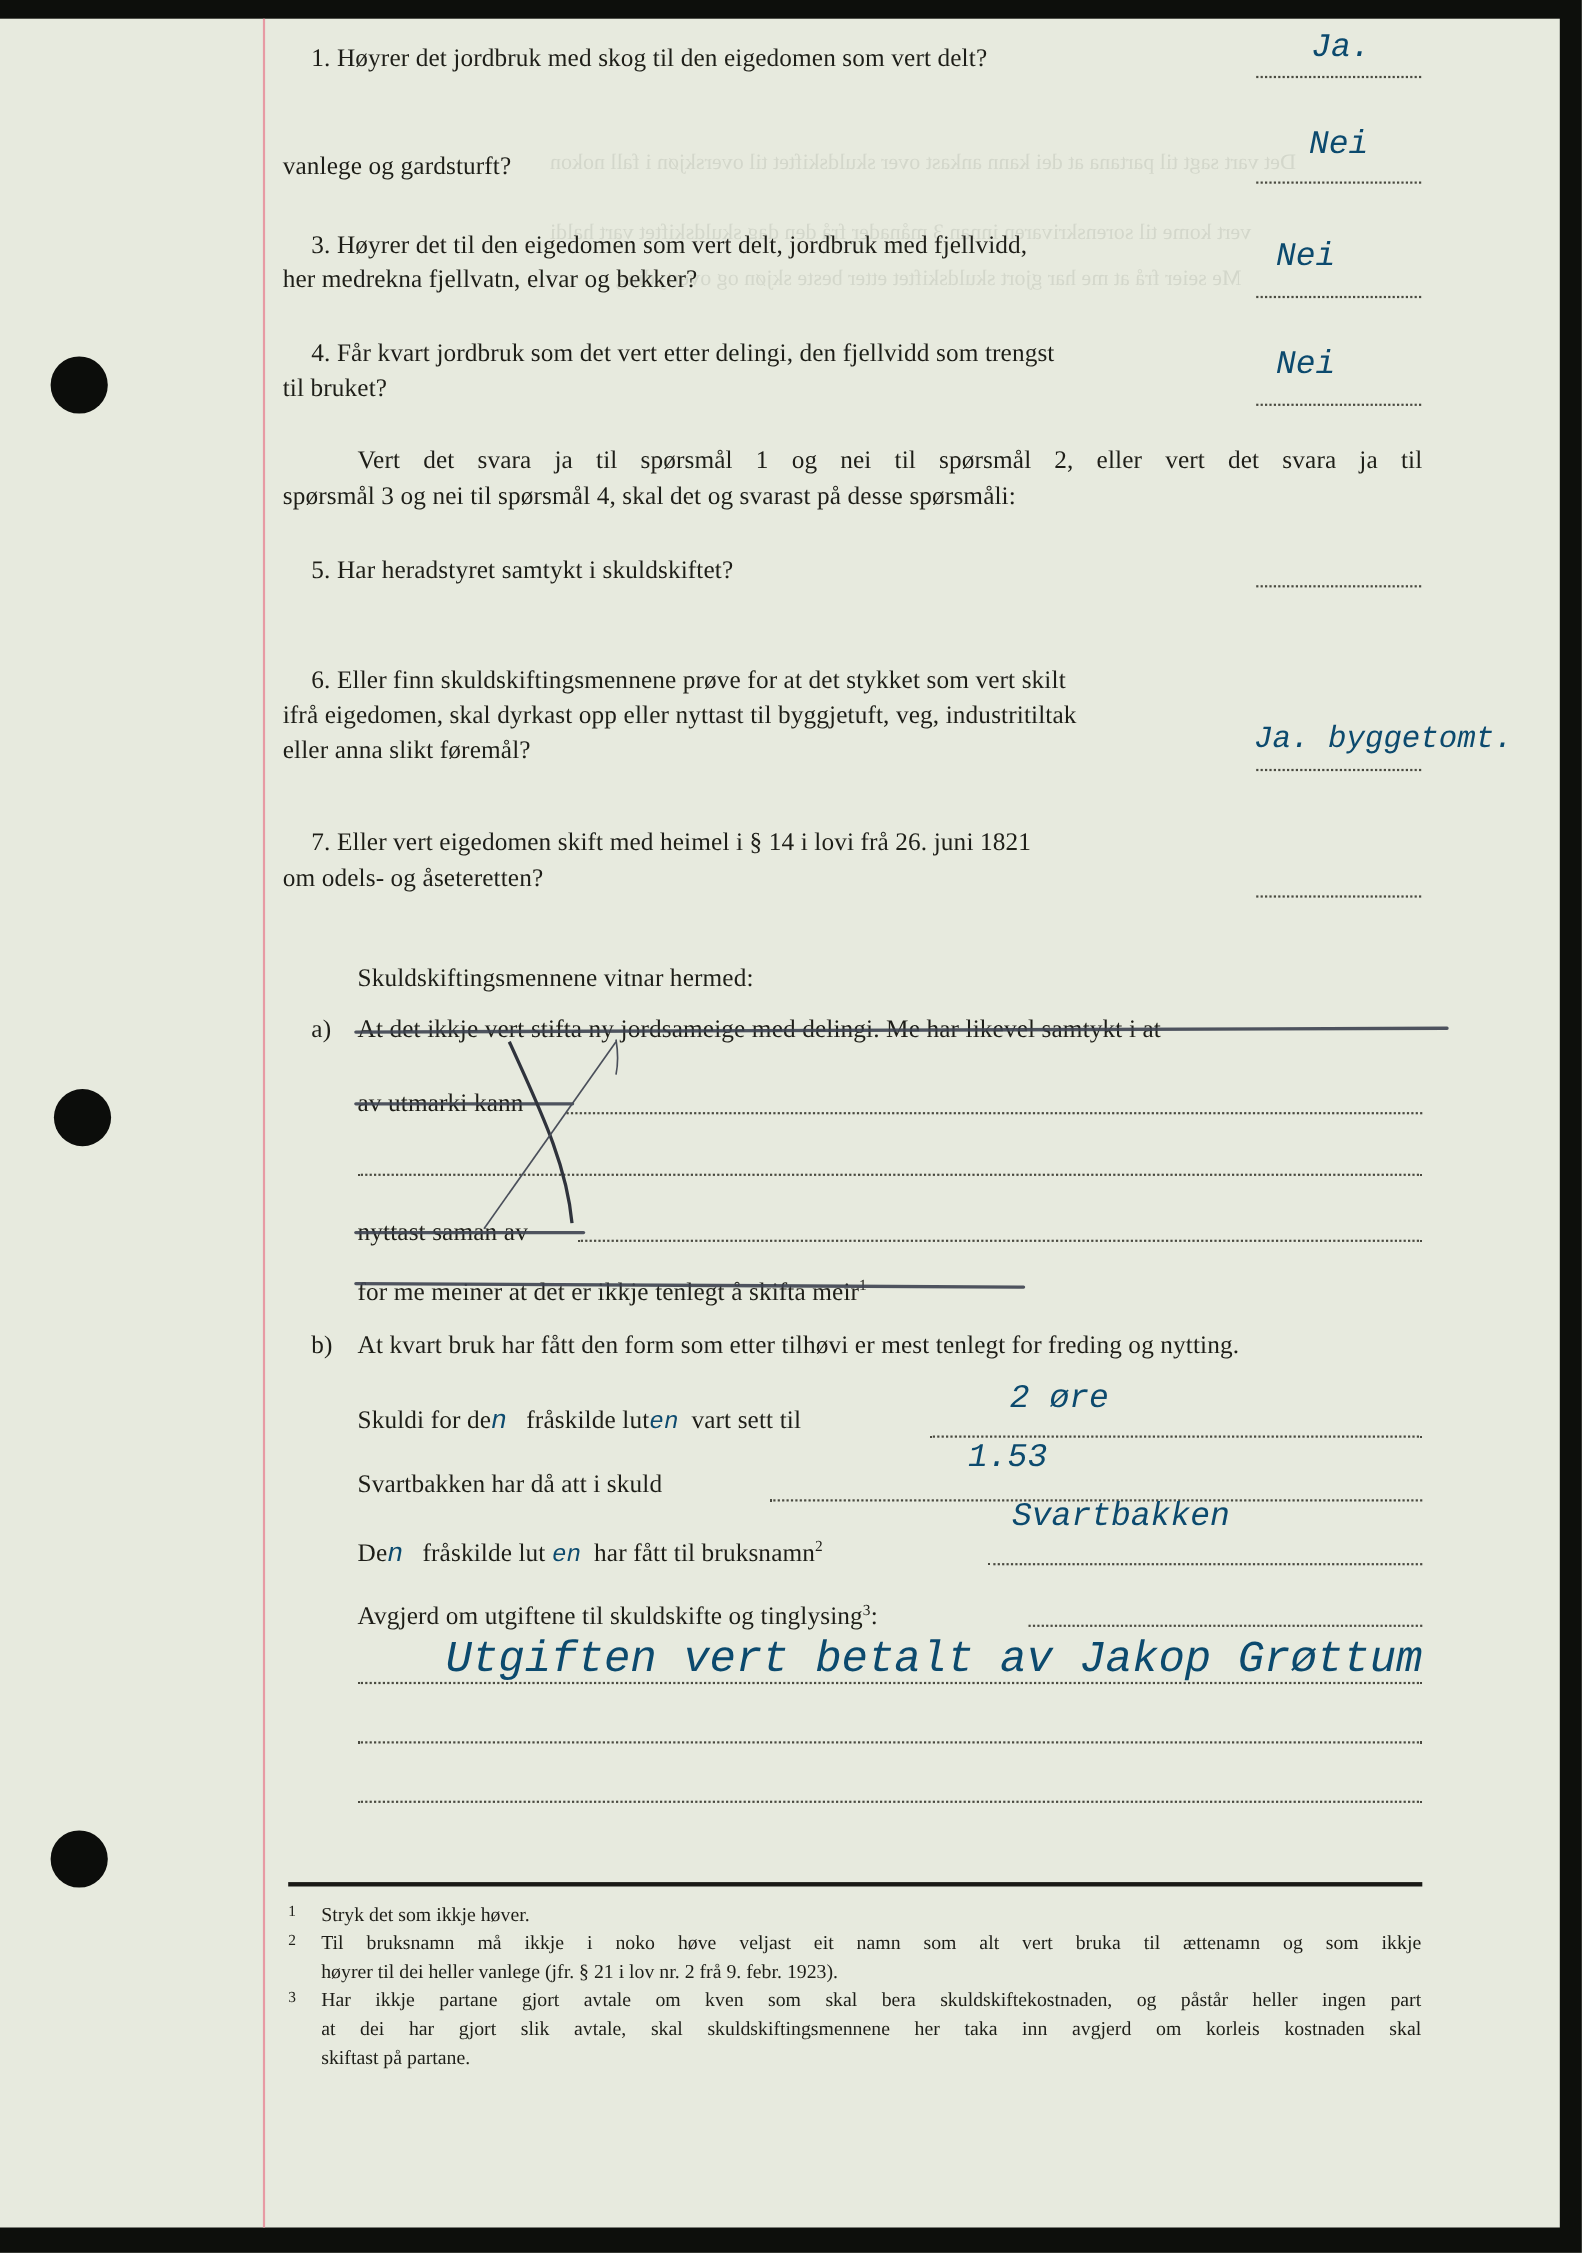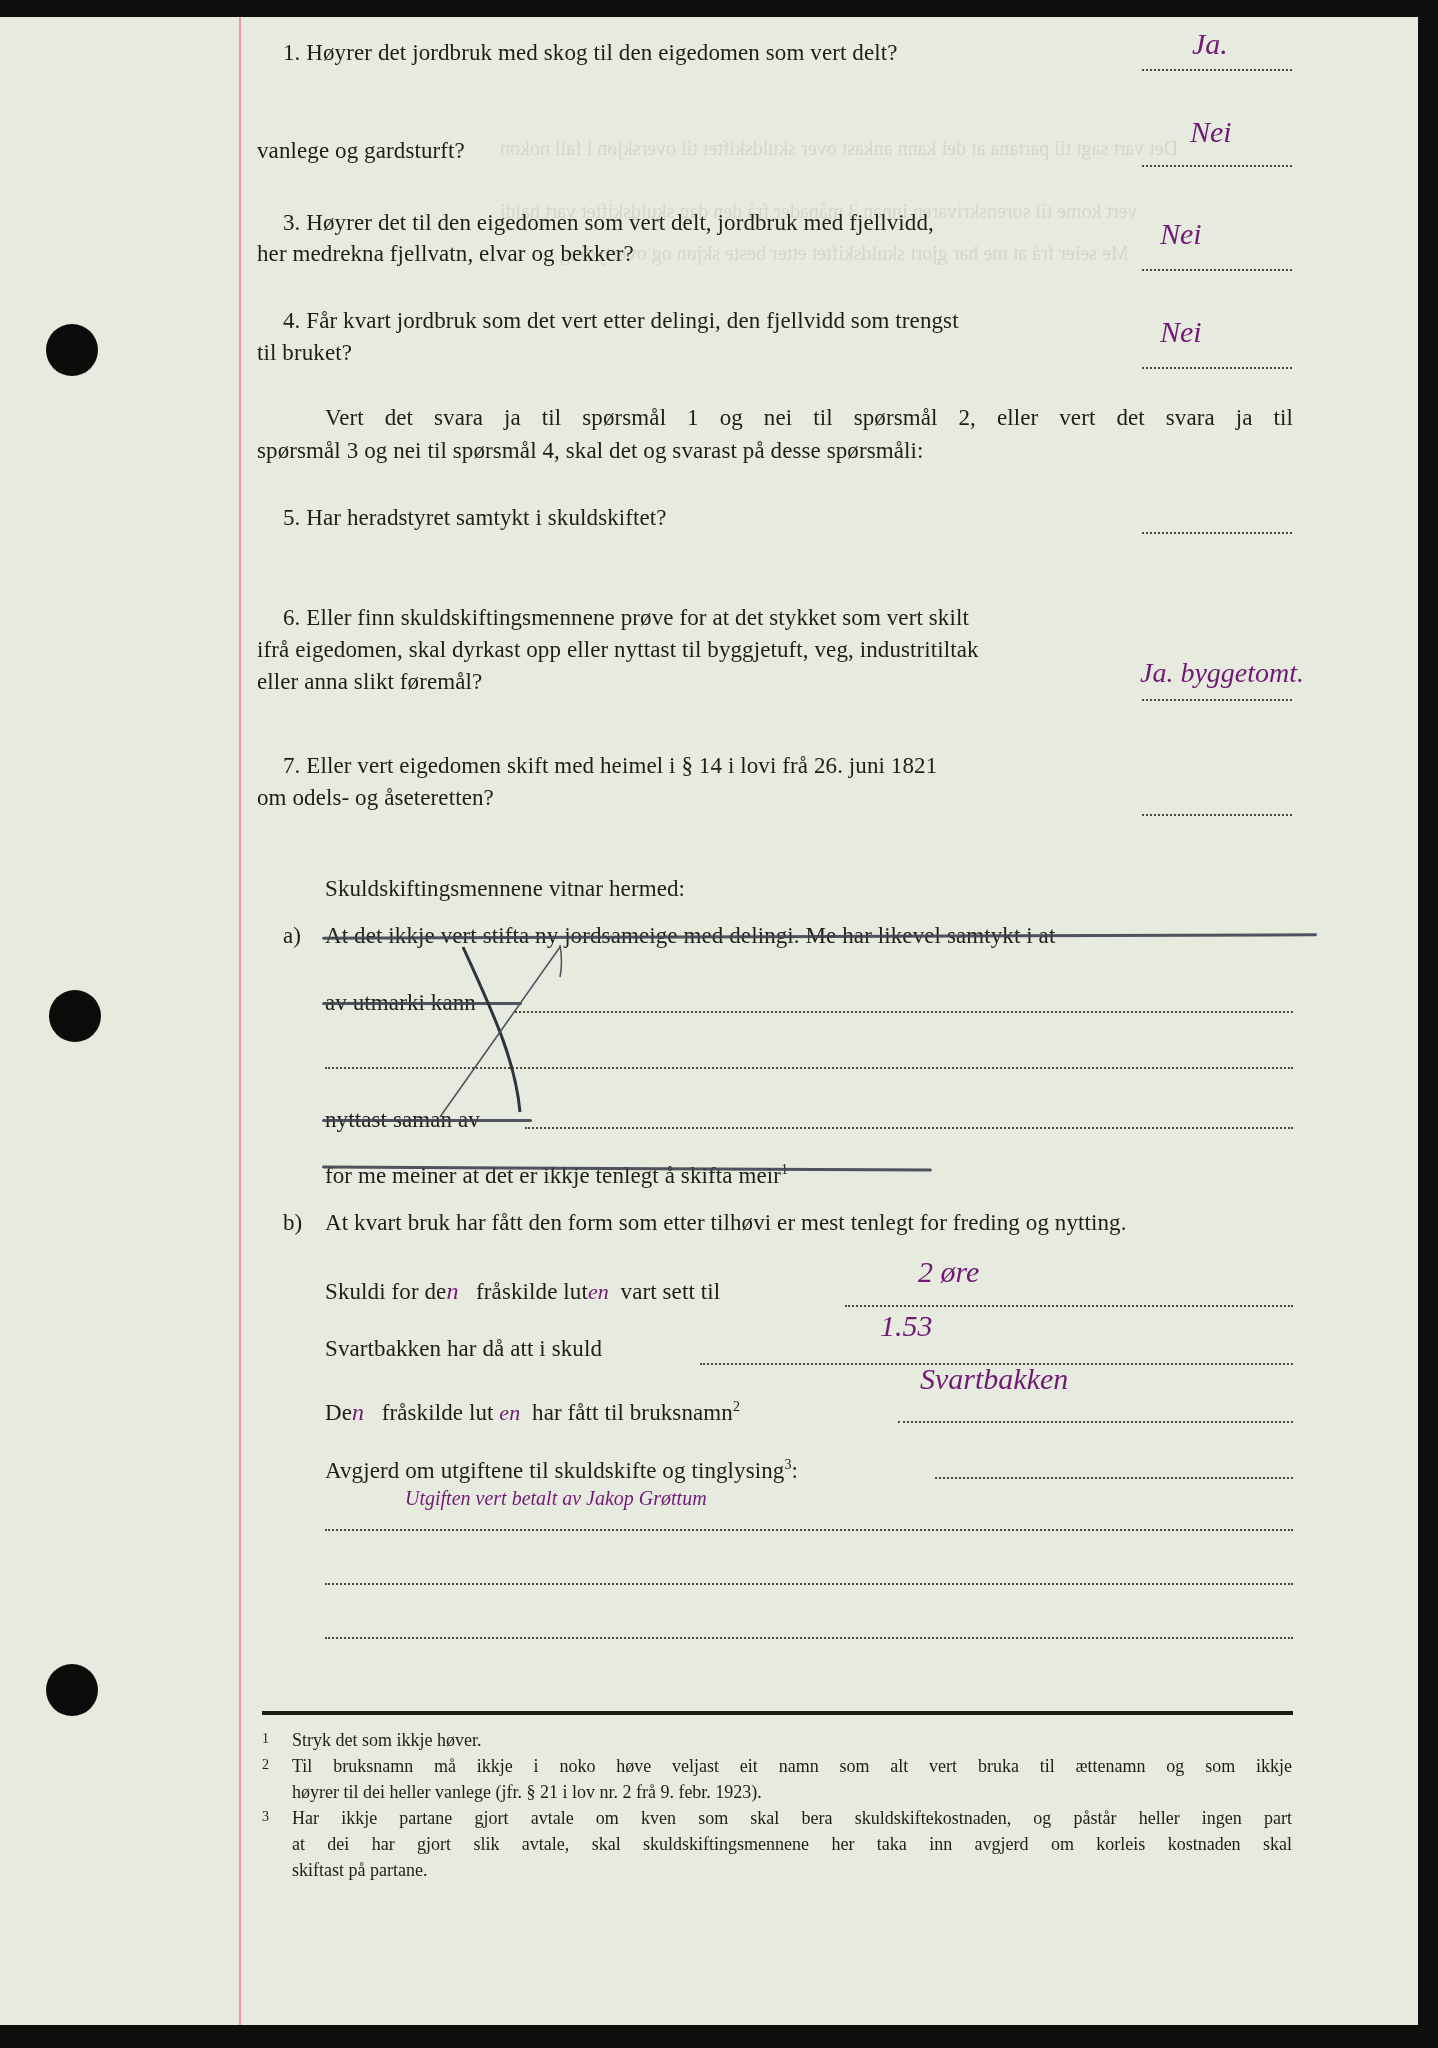--- a/index.html
+++ b/index.html
@@ -3,21 +3,21 @@
 <meta charset="utf-8">
 <style>
   html,body{margin:0;padding:0;}
   body{width:1438px;height:2048px;background:#0d0f0c;position:relative;overflow:hidden;font-family:"Liberation Serif","DejaVu Serif",serif;color:#1e1e18;}
   .paper{position:absolute;left:0;top:17px;width:1418px;height:2008px;background:#e7eade;}
   .margin-line{position:absolute;left:239px;top:0;width:2px;height:100%;background:#e79aa3;}
   .hole{position:absolute;width:52px;height:52px;border-radius:50%;background:#0c0d0b;}
   .t{position:absolute;font-size:23px;line-height:32px;white-space:nowrap;letter-spacing:0.1px;}
   .just{white-space:normal;text-align:justify;text-align-last:justify;}
   .dots{position:absolute;height:0;border-bottom:2px dotted #4a4a40;}
-  .hand{position:absolute;font-family:Liberation Serif, serif;font-style:italic;color:#701a75;font-size:30px;white-space:nowrap;}
+  .hand{position:absolute;font-family:Liberation Mono, monospace;font-style:italic;color:#0c4a6e;font-size:30px;white-space:nowrap;}
   .strike{position:absolute;height:3px;background:#3d4250;border-radius:2px;opacity:0.9;}
   .rule{position:absolute;height:4px;background:#1a1a16;}
   .fn{position:absolute;font-size:18px;line-height:26px;}
   .fnnum{position:absolute;font-size:14px;}
   sup{font-size:14px;}
   .ghost{position:absolute;font-size:20px;color:#c4c8bc;transform:scaleX(-1);white-space:nowrap;opacity:0.55;}
 </style>
 </head>
 <body>
 
@@ -104,21 +104,21 @@
   <div class="hand" style="left:880px;top:1292px;">1.53</div>
 
   <div class="t" style="left:325px;top:1374px;">
     <span>De</span><span class="hand" style="position:static;font-size:24px;">n</span>&nbsp;&nbsp; <span>fråskilde lut</span> <span class="hand" style="position:static;font-size:22px;">en</span>&nbsp; <span>har fått til bruksnamn</span><sup>2</sup>
   </div>
   <div class="dots" style="left:898px;top:1404px;width:395px;"></div>
   <div class="hand" style="left:920px;top:1345px;">Svartbakken</div>
 
   <div class="t" style="left:325px;top:1432px;"><span>Avgjerd om utgiftene til skuldskifte og tinglysing</span><sup>3</sup><span>:</span></div>
   <div class="dots" style="left:935px;top:1460px;width:358px;"></div>
-  <div class="hand" style="left:405px;top:1470px;font-size:20px;">Utgiften vert betalt av Jakop Grøttum</div>
+  <div class="hand" style="left:405px;top:1470px;font-size:40px;">Utgiften vert betalt av Jakop Grøttum</div>
   <div class="dots" style="left:325px;top:1512px;width:968px;"></div>
   <div class="dots" style="left:325px;top:1566px;width:968px;"></div>
   <div class="dots" style="left:325px;top:1620px;width:968px;"></div>
 
   <div class="rule" style="left:262px;top:1694px;width:1031px;"></div>
 
   <div class="fnnum" style="left:262px;top:1714px;">1</div>
   <div class="fn" style="left:292px;top:1710px;">Stryk det som ikkje høver.</div>
 
   <div class="fnnum" style="left:262px;top:1740px;">2</div>

